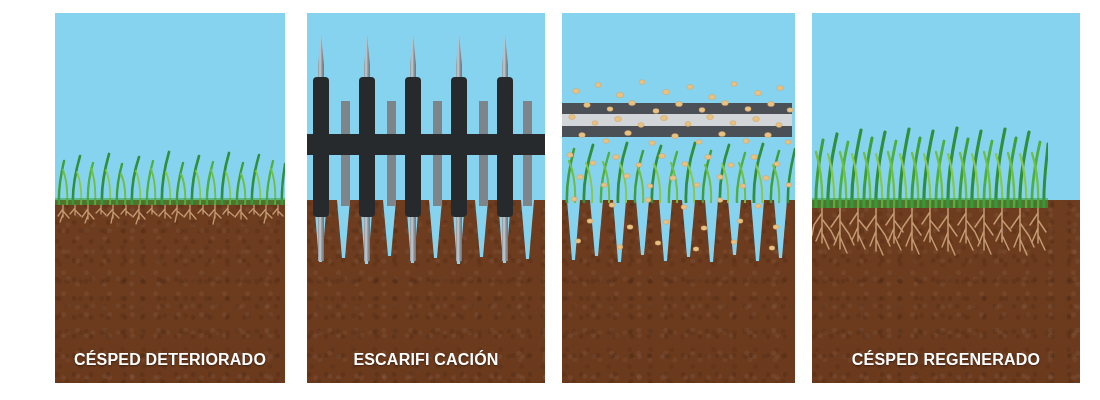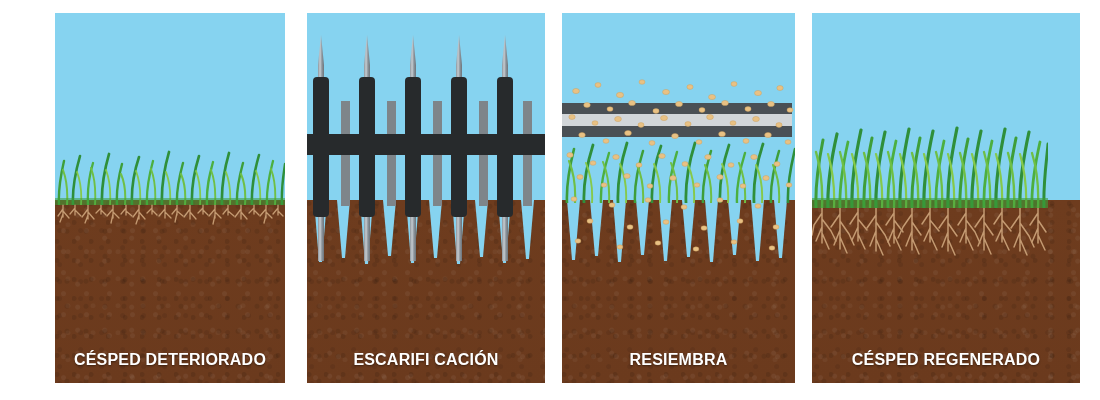--- a/index.html
+++ b/index.html
@@ -298,21 +298,20 @@
         <ellipse cx="178" cy="148" rx="3" ry="2.3"></ellipse>
           <ellipse cx="214" cy="154" rx="3" ry="2.3"></ellipse>
         <ellipse cx="16" cy="168" rx="2.9" ry="2.2"></ellipse>
           <ellipse cx="58" cy="174" rx="2.9" ry="2.2"></ellipse>
         <ellipse cx="96" cy="170" rx="2.9" ry="2.2"></ellipse>
           <ellipse cx="134" cy="176" rx="2.9" ry="2.2"></ellipse>
         <ellipse cx="172" cy="169" rx="2.9" ry="2.2"></ellipse>
           <ellipse cx="210" cy="175" rx="2.9" ry="2.2"></ellipse>
       </g>
     </svg>
-    <div class="caption">RESIEMBRA</div>
   </div>
 
   <div class="panel p4">
     <div class="soil" style="height:183px;"></div>
     <svg width="236" height="68" style="position:absolute;left:0;top:192px;" viewBox="0 0 236 68" preserveAspectRatio="none">
       <g stroke="#C9A077" fill="none" stroke-width="1.5" stroke-linecap="round" opacity=".95">
         <path d="M10 0 L10 38 M10 8 L2 20 M10 14 L19 26 M10 22 L4 36 M10 28 L17 44 M2 20 L0 30 M19 26 L24 36"></path>
         <path d="M28 0 L28 44 M28 9 L19 22 M28 16 L37 29 M28 25 L22 40 M28 32 L35 48 M37 29 L42 40"></path>
         <path d="M46 0 L46 36 M46 7 L38 19 M46 14 L55 25 M46 22 L40 35 M46 29 L53 44"></path>
         <path d="M64 0 L64 46 M64 10 L55 23 M64 17 L73 30 M64 26 L58 41 M64 34 L71 50 M73 30 L78 41"></path>

